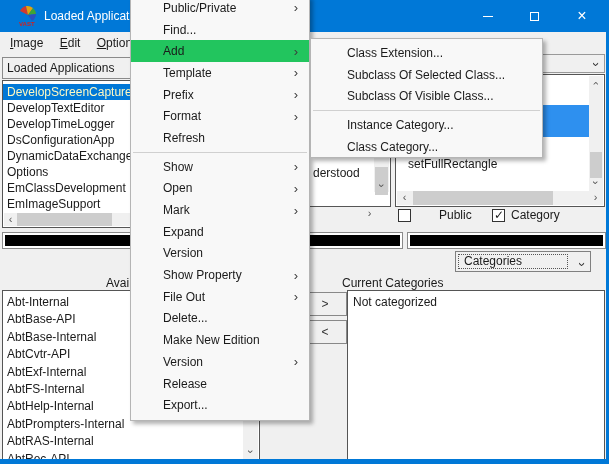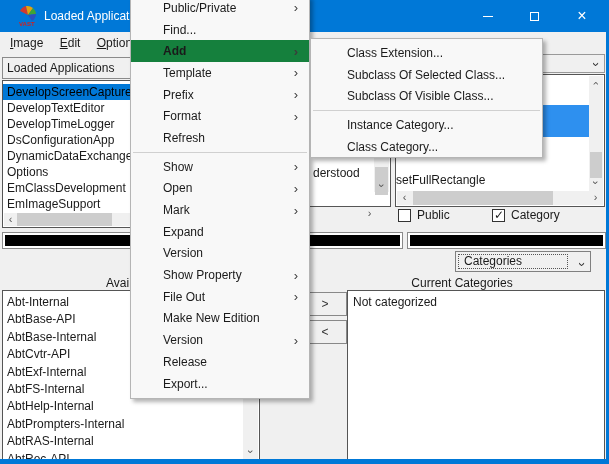--- a/index.html
+++ b/index.html
@@ -20,40 +20,40 @@
   
   .menubar{position:absolute;left:0;top:32px;width:609px;height:22px;background:#f0f0f0;padding-left:10px;white-space:nowrap;}
   .mb-item{display:inline-block;line-height:22px;margin-right:13px;}
   .mb-item::first-letter{text-decoration:underline;}
 
   
   .hdrbox{position:absolute;left:2px;top:57px;width:186px;height:22px;background:#f0f0f0;border:1px solid #8a8a8a;line-height:20px;padding-left:4px;}
   .listbox{position:absolute;background:#fff;border:1px solid #555;}
   #apps-list{left:2px;top:80px;width:186px;height:148px;padding-top:3px;}
   .lrow{height:16px;line-height:16px;padding-left:4px;white-space:nowrap;}
-  .lrow.sel{background:#0078d7;color:#000000;}
+  .lrow.sel{background:#0078d7;color:#fef9c3;}
   .hs{position:absolute;left:1px;right:1px;bottom:1px;height:13px;background:#f0f0f0;display:flex;align-items:center;}
   .hs .thumb{height:13px;background:#cdcdcd;}
   .sa{display:inline-block;width:13px;text-align:center;font-size:11px;color:#555;line-height:13px;}
   .rot90{transform:rotate(90deg);}
   .rot270{transform:rotate(-90deg);}
 
   #classes-list{left:190px;top:80px;width:201px;height:127px;}
   .frag{position:absolute;left:122px;top:84px;height:16px;line-height:16px;white-space:nowrap;}
   #classes-vscroll{position:absolute;right:1px;top:1px;width:15px;bottom:14px;background:#f0f0f0;}
   #classes-vscroll .vthumb{position:absolute;left:1px;right:1px;top:85px;height:28px;background:#cdcdcd;}
   #classes-vscroll .sa{position:absolute;left:1px;bottom:0;}
   #classes-hscroll{position:absolute;left:190px;top:209px;width:186px;height:10px;background:#f0f0f0;}
   #classes-hscroll .sa{position:absolute;right:0;top:-2px;}
 
   #methods-dropdown{position:absolute;left:395px;top:54px;width:210px;height:19px;background:#f0f0f0;border:1px solid #999;}
   .combo-chev{position:absolute;right:6px;top:2px;font-size:13px;color:#333;}
   #methods-list{left:395px;top:74px;width:210px;height:133px;}
   .msel{position:absolute;left:1px;top:30px;width:193px;height:32px;background:#2e90ef;}
-  .mrow{position:absolute;left:0;top:81px;height:16px;line-height:16px;white-space:nowrap;margin-top:16px;}
+  .mrow{position:absolute;left:12px;top:81px;height:16px;line-height:16px;white-space:nowrap;}
   #methods-vscroll{position:absolute;right:1px;top:1px;width:14px;height:116px;background:#f0f0f0;}
   #methods-vscroll .up{position:absolute;left:0;top:1px;}
   #methods-vscroll .vthumb{position:absolute;left:1px;right:1px;top:76px;height:26px;background:#cdcdcd;}
   #methods-vscroll .dn{position:absolute;left:0;top:100px;}
   #methods-hscroll{position:absolute;left:1px;right:1px;bottom:1px;height:14px;background:#f0f0f0;}
   #methods-hscroll .la{position:absolute;left:1px;top:0;}
   #methods-hscroll .ra{position:absolute;right:1px;top:0;}
   #methods-hscroll .thumb{position:absolute;left:16px;top:0;width:140px;height:14px;background:#cdcdcd;}
 
   
@@ -66,21 +66,21 @@
   #bar-left{left:3px;width:399px;}
   #bar-right{left:408px;width:197px;}
 
   
   #cat-btn{position:absolute;left:455px;top:251px;width:136px;height:21px;background:#f0f0f0;border:1px solid #808080;line-height:19px;padding-left:8px;}
   #cat-btn .focus{position:absolute;left:2px;top:2px;right:22px;bottom:2px;border:1px dotted #555;}
   #cat-btn .combo-chev{top:3px;}
 
   .sect-label{position:absolute;top:276px;height:14px;line-height:14px;white-space:nowrap;}
   #avail-label{left:106px;}
-  #curr-label{left:333px;width:258px;text-align:center;}
+  #curr-label{left:342px;width:258px;}
 
   #avail-list{left:2px;top:290px;width:258px;height:172px;padding-top:3px;}
   #avail-list .lrow{height:17.4px;line-height:17.4px;}
   #avail-vscroll{position:absolute;right:1px;top:1px;width:15px;bottom:1px;background:#f0f0f0;}
   #avail-vscroll .up{position:absolute;left:1px;top:0;}
   #avail-vscroll .vthumb{position:absolute;left:1px;right:1px;top:16px;height:40px;background:#cdcdcd;}
   #avail-vscroll .dn{position:absolute;left:1px;top:153px;}
 
   .xfer{position:absolute;left:303px;width:44px;height:24px;background:#f0f0f0;border:1px solid #888;text-align:center;line-height:22px;color:#333;}
   #xfer-add{top:292px;}
@@ -88,21 +88,21 @@
 
   #curr-list{left:347px;top:290px;width:258px;height:172px;padding:3px 0 0 5px;}
   #curr-list .lrow{height:17px;line-height:17px;padding-left:0;}
 
   
   .popup{position:absolute;background:#f8f8f8;border:1px solid #b5b5b5;box-shadow:3px 3px 4px rgba(0,0,0,.3);}
   #ctx-menu{left:130px;top:-4px;width:180px;padding-bottom:4px;z-index:100;}
   #add-submenu{left:310px;top:38px;width:233px;padding-top:3px;z-index:101;}
   .mi{display:flex;align-items:center;height:21.7px;padding-left:32px;}
   #add-submenu .mi{padding-left:30px;margin-left:6px;}
-  .mi.hl{background:#15803d;font-weight:bold;}
+  .mi.hl{background:#22c55e;}
   .mi .arr{margin-left:auto;margin-right:11px;font-size:13px;color:#3c3c3c;}
   .mi .arr::after{content:"›";}
   .msep{height:7px;position:relative;}
   .msep::after{content:"";position:absolute;left:2px;right:2px;top:3px;border-top:1px solid #d0d0d0;}
 
   
   #border-right{position:absolute;right:0;top:32px;width:3px;bottom:0;background:#0078d7;z-index:150;}
   #border-bottom{position:absolute;left:0;bottom:0;width:609px;height:5px;background:#0078d7;z-index:150;}
 </style>
 </head>
@@ -175,21 +175,21 @@
       <span class="sa rot90 dn">›</span>
     </div>
     <div id="methods-hscroll">
       <span class="sa la">‹</span>
       <div class="thumb"></div>
       <span class="sa ra">›</span>
     </div>
   </div>
 
   <div class="cb" style="left:398px;top:209px;"></div>
-  <span class="cb-label" style="left:417px;top:207px;">Public</span>
+  <span class="cb-label" style="left:439px;top:207px;">Public</span>
   <div class="cb" style="left:492px;top:209px;">
     <span class="tick">✓</span>
   </div>
   <span class="cb-label" style="left:511px;top:207px;">Category</span>
 
   <div id="bar-left" class="blackbar"></div>
   <div id="bar-right" class="blackbar"></div>
 
   <div id="cat-btn">
     <span>Categories</span>
@@ -273,20 +273,23 @@
       </div>
     <div class="mi">
         <span>Show Property</span>
         <span class="arr"></span>
       </div>
     <div class="mi">
         <span>File Out</span>
         <span class="arr"></span>
       </div>
     <div class="mi">
+        <span>Delete...</span>
+      </div>
+    <div class="mi">
         <span>Make New Edition</span>
       </div>
     <div class="mi">
         <span>Version</span>
         <span class="arr"></span>
       </div>
     <div class="mi">
         <span>Release</span>
       </div>
     <div class="mi">

